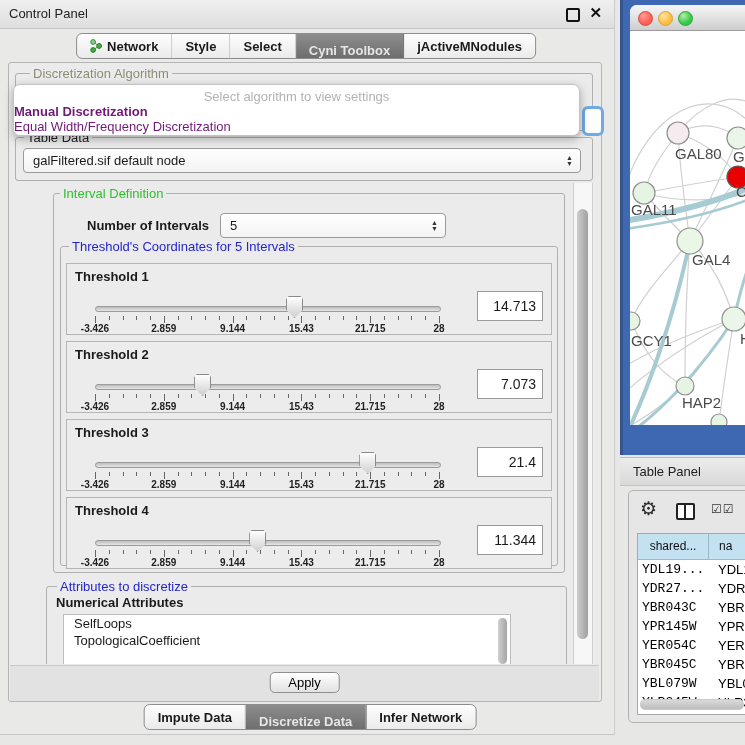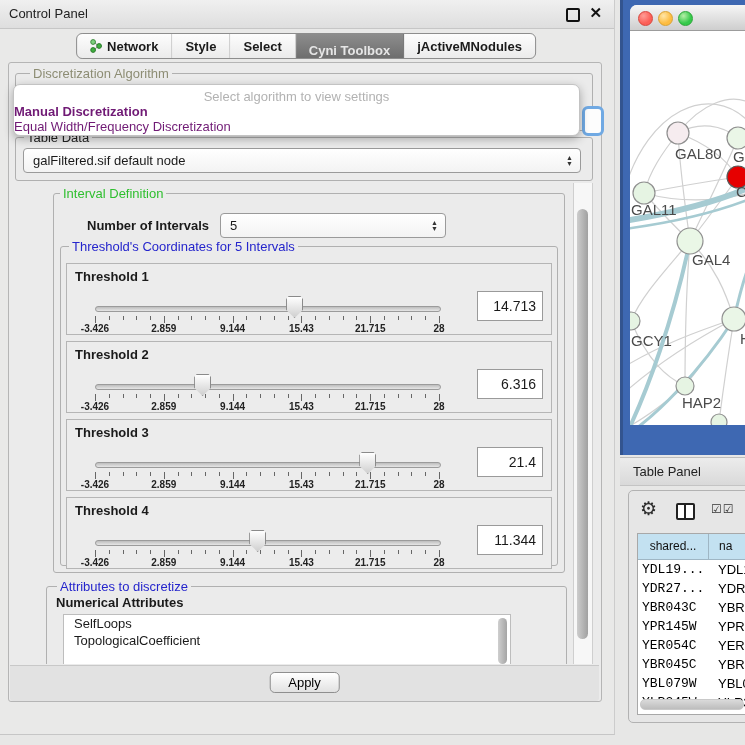--- a/index.html
+++ b/index.html
@@ -258,21 +258,21 @@
                 <div class="tick minor" style="left: 344.48px;"></div>
                 <div class="tick minor" style="left: 358.24px;"></div>
                 <div class="tick major" style="left: 372px;"></div>
                 <span class="tick-label" style="left: 28px;">-3.426</span>
                 <span class="tick-label" style="left: 96.8px;">2.859</span>
                 <span class="tick-label" style="left: 165.6px;">9.144</span>
                 <span class="tick-label" style="left: 234.4px;">15.43</span>
                 <span class="tick-label" style="left: 303.2px;">21.715</span>
                 <span class="tick-label" style="left: 372px;">28</span>
                 <div class="slider-thumb" style="left: 127.139px;"></div>
-                <div class="value-box">6.316</div>
+                <div class="value-box">7.073</div>
               </div>
               <div class="thr-row">
                 <span class="thr-label">Threshold 3</span>
                 <div class="slider-track"></div>
                 <div class="tick major" style="left: 28px;"></div>
                 <div class="tick minor" style="left: 41.76px;"></div>
                 <div class="tick minor" style="left: 55.52px;"></div>
                 <div class="tick minor" style="left: 69.28px;"></div>
                 <div class="tick minor" style="left: 83.04px;"></div>
                 <div class="tick major" style="left: 96.8px;"></div>
@@ -367,20 +367,31 @@
       <button id="apply-btn">Apply</button>
     </div>
   </div>
 
   <div id="popup">
     <div id="popup-placeholder">Select algorithm to view settings</div>
   <div class="popup-item bold">Manual Discretization</div>
       <div class="popup-item">Equal Width/Frequency Discretization</div>
     </div>
 
+  <div class="tabbar" id="bottom-tabbar">
+      <div class="tab">
+        <span>Impute Data</span>
+      </div>
+      <div class="tab active">
+        <span>Discretize Data</span>
+      </div>
+      <div class="tab">
+        <span>Infer Network</span>
+      </div>
+    </div>
 </div>
 
 <div id="net-frame">
   <div id="mac-window">
     <div id="mac-titlebar">
       <span class="light" id="light-red"></span>
       <span class="light" id="light-yellow"></span>
       <span class="light" id="light-green"></span>
     </div>
     <div id="net-canvas"><svg width="115" height="395" viewBox="0 0 115 395">

